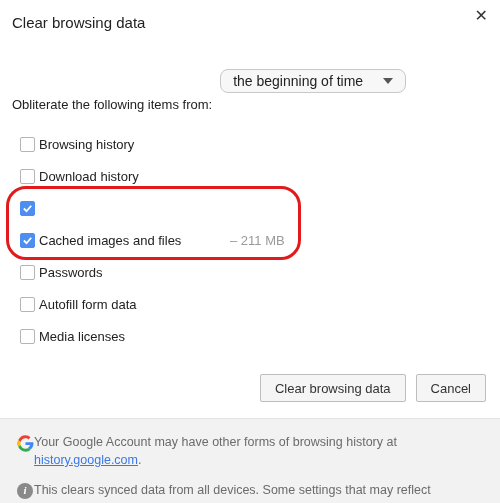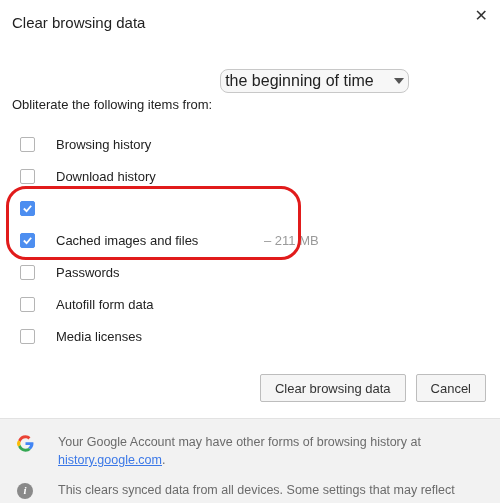--- a/index.html
+++ b/index.html
@@ -38,41 +38,41 @@
     gap: 8px;
     padding: 14px 12px 16px 12px;
   }
   .subrow-label { color: #222; margin-top: 48px; }
   .select {
     display: inline-flex;
     align-items: center;
     border: 1px solid #c8c8c8;
     background: #f7f7f7;
     height: 24px;
-    padding: 0 4px;
+    padding: 0 12px;
     gap: 20px;
-    font-size: 16px;
+    font-size: 14px;
     color: #222;
     cursor: pointer;
     border-radius: 8px;
   }
   .caret {
     width: 0; height: 0;
     border-left: 5px solid transparent;
     border-right: 5px solid transparent;
     border-top: 6px solid #555;
   }
   .list {
     padding: 0 12px 0 20px;
     position: relative;
   }
   .item {
     display: flex;
     align-items: center;
-    gap: 21px;
+    gap: 4px;
     height: 32px;
   }
   .cb {
     width: 15px; height: 15px;
     border: 1px solid #b5b5b5;
     border-radius: 2px;
     background: #fff;
     display: inline-flex;
     align-items: center;
     justify-content: center;
@@ -114,21 +114,21 @@
     cursor: pointer;
   }
   .footer {
     background: #f2f2f2;
     border-top: 1px solid #e2e2e2;
     padding: 14px 16px 18px 16px;
     border-radius: 0 0 6px 6px;
   }
   .frow {
     display: flex;
-    gap: 24px;
+    gap: 0;
     color: #6b6b6b;
     font-size: 12.5px;
     line-height: 1.45;
     margin-bottom: 12px;
   }
   .frow:last-child { margin-bottom: 0; }
   .ficon {
     width: 18px; height: 18px; flex-shrink: 0;
     display: flex; align-items: center; justify-content: center;
     margin-top: 1px;

